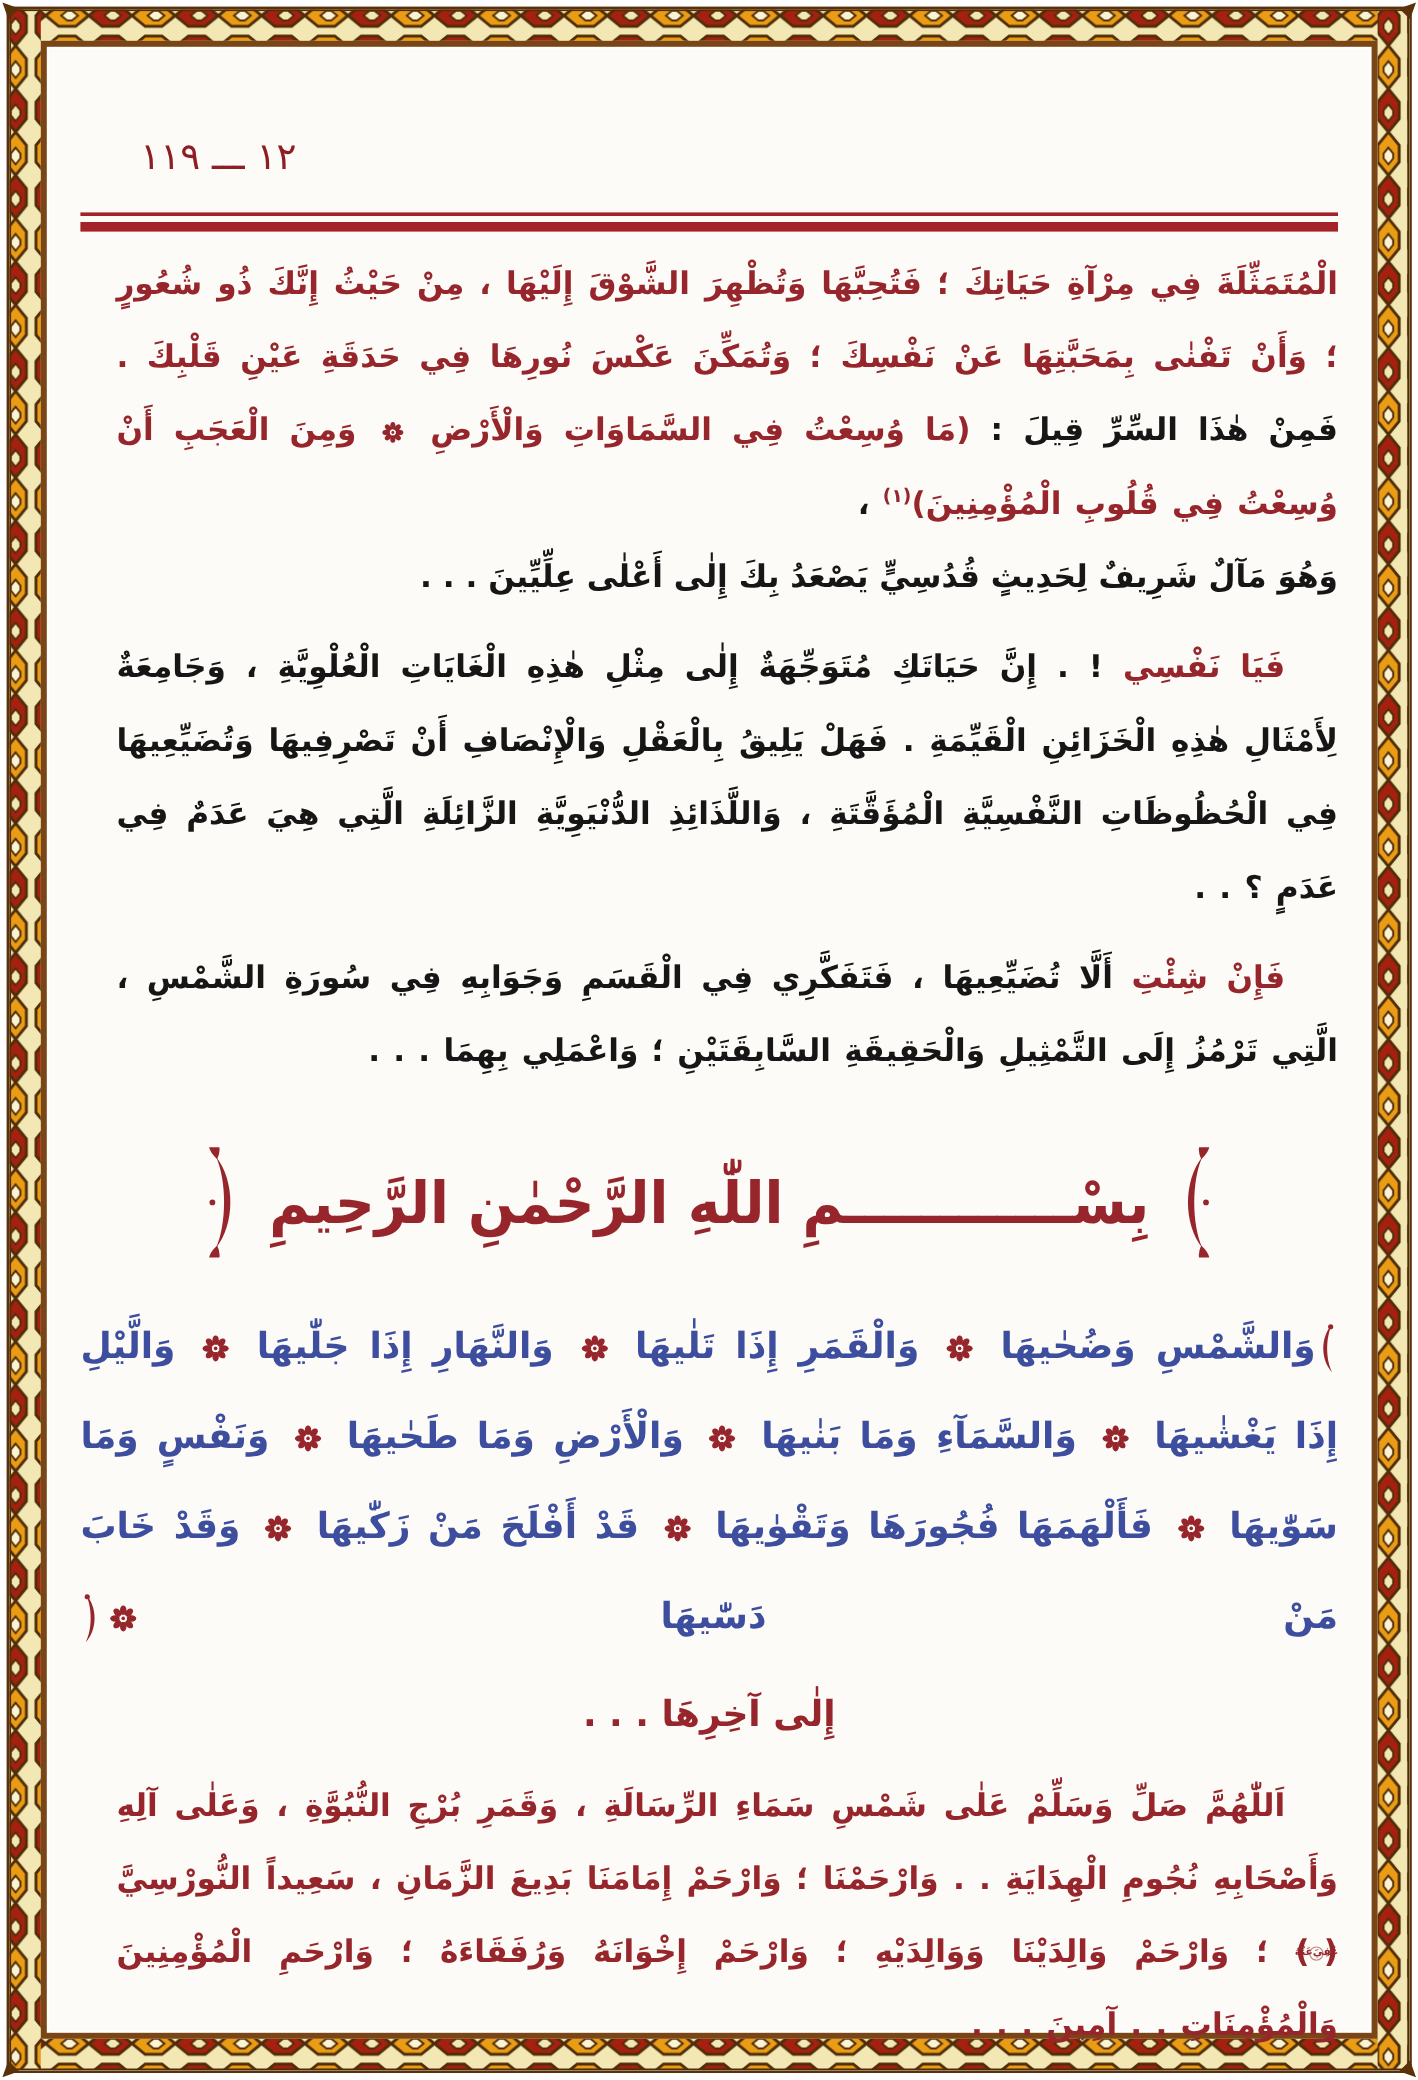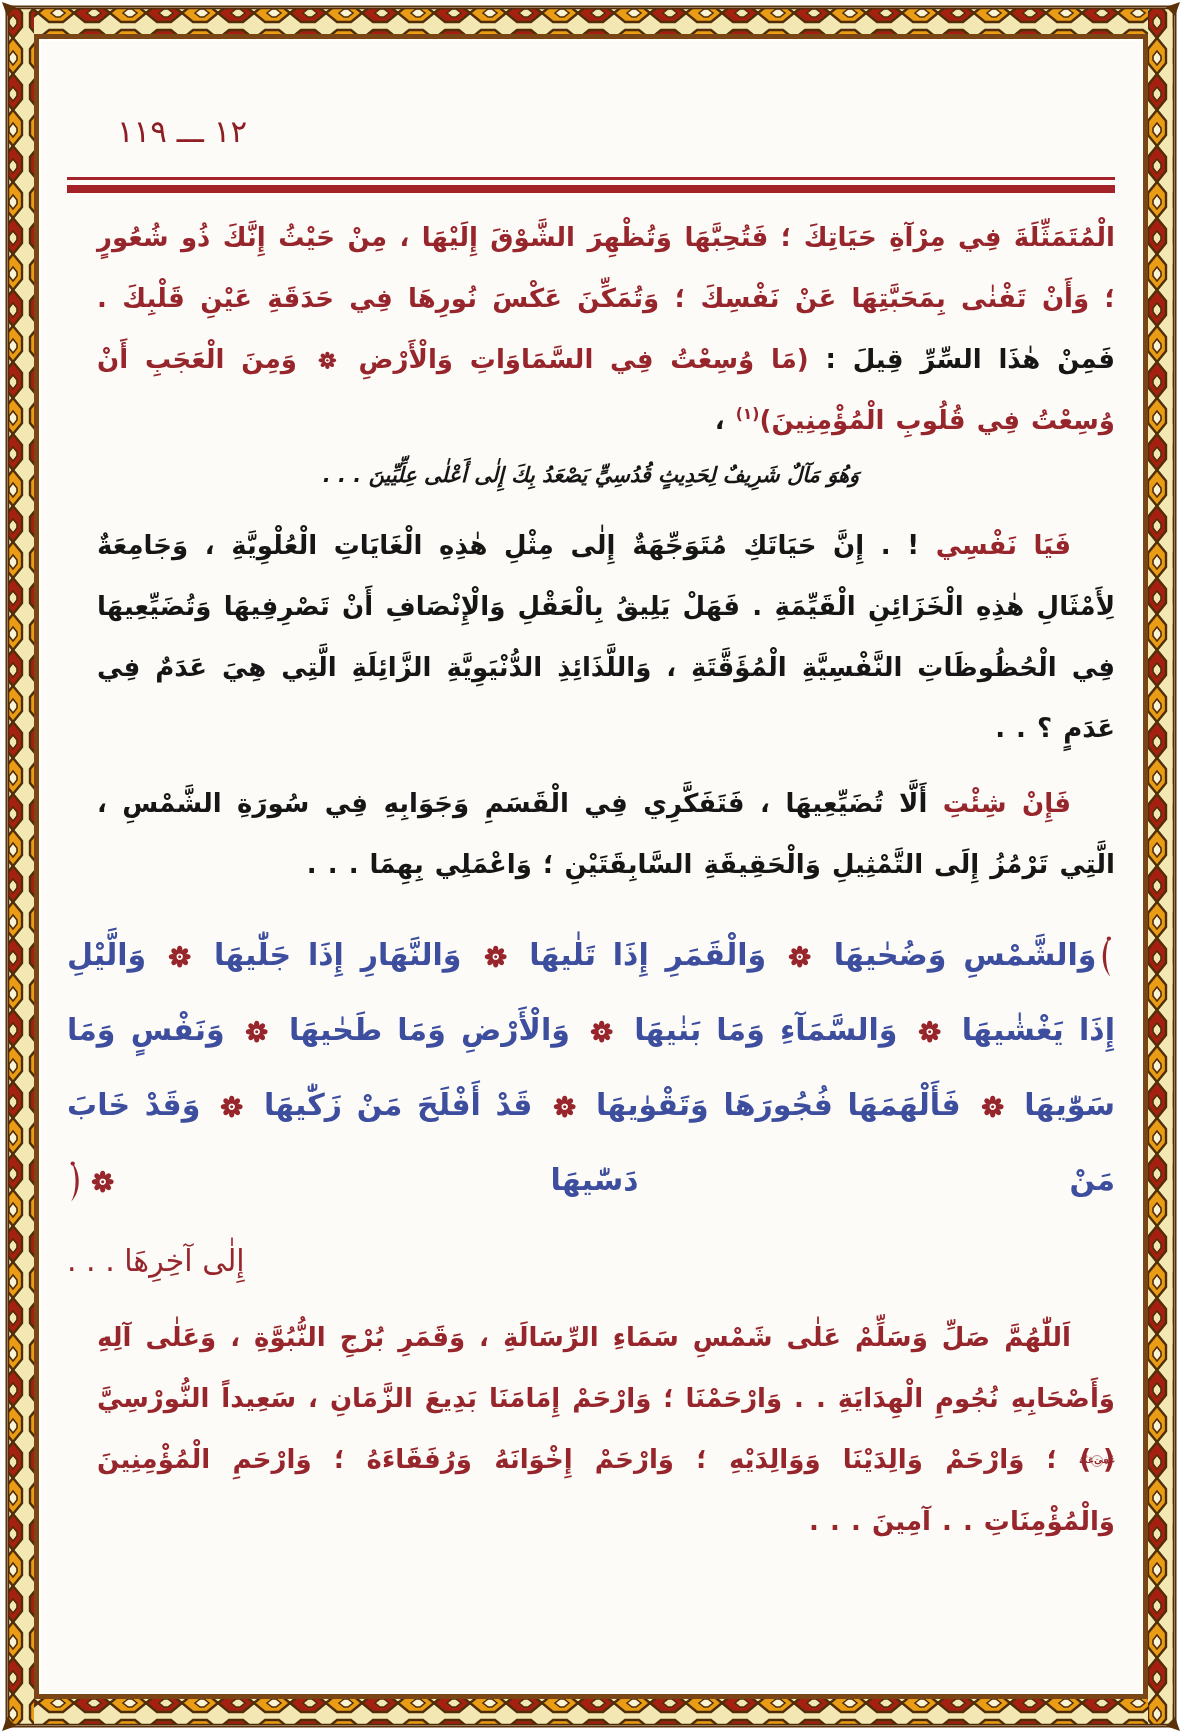--- a/index.html
+++ b/index.html
@@ -37,21 +37,21 @@
   .header-rule{margin-top:10px;}
   .rule-thin{height:3px;background:var(--rule-red);}
   .rule-thick{height:8px;background:var(--rule-red);margin-top:5px;}
   
   .para{
     font-size:26px;font-weight:bold;line-height:2.35;
     text-align:justify;color:var(--ink);
     margin-top:14px;word-spacing:2px;margin-left:30px;
   }
   .para.indent{text-indent:44px;}
-  .center-line{ text-align:center;font-size:21px;font-weight:bold;line-height:2.35;color:var(--ink);font-style:italic;}
+  .center-line{ font-size:26px;font-weight:bold;line-height:2.35;color:var(--ink);}
   .seg-red{color:var(--red);}
   .seg-black{color:var(--ink);}
   .seg-blue{color:var(--blue);}
   .seg-fnref{color:var(--red);font-size:.60em;vertical-align:super;}
   svg.rose{width:.72em;height:.72em;display:inline-block;vertical-align:middle;color:var(--red);margin:0 .18em;}
   .seal{
     display:inline-flex;flex-direction:row;align-items:center;justify-content:center;
     width:1.35em;height:1.35em;border-radius:50%;vertical-align:middle;
     color:var(--red);font-size:.34em;line-height:1.05;font-weight:bold;text-indent:0;
     border:1px solid rgba(151,38,44,.55);
@@ -60,21 +60,21 @@
   .basmala-row{display:flex;align-items:center;justify-content:center;gap:14px;margin-top:34px;height:122px;}
   .basmala-text{font-size:46px;font-weight:bold;color:var(--red);white-space:nowrap;transform:scaleY(1.05);}
   .bm-orn{height:92px;width:40px;color:var(--red);}
   
   .quran{
     font-size:30px;font-weight:bold;line-height:2.5;color:var(--blue);
     text-align:justify;text-align-last:justify;margin-top:22px;word-spacing:3px;
   }
   .quran svg.rose{width:.78em;height:.78em;}
   .qbracket{height:1.5em;width:.62em;vertical-align:middle;color:var(--red);}
-  .after-quran{text-align:left;font-size:30px;font-weight:normal;color:var(--red);margin-top:14px;line-height:2;}
+  .after-quran{text-align:center;font-size:30px;font-weight:bold;color:var(--red);margin-top:14px;line-height:2;}
   
   .prayer{margin-top:16px;}
 </style>
 </head>
 <body>
 
 <div class="page">
 
   <svg class="frame-svg" width="1182" height="1733" viewBox="0 0 1182 1733" xmlns="http://www.w3.org/2000/svg">
     <defs>
@@ -135,20 +135,39 @@
           <ellipse cx="10" cy="4.2" rx="2.3" ry="3.5" transform="rotate(315 10 10)" fill="currentColor"></ellipse>
           <circle cx="10" cy="10" r="2.6" fill="#FCFBF7"></circle>
           <circle cx="10" cy="10" r="1.3" fill="currentColor"></circle>
         </svg><span class="seg-red"> وَمِنَ الْعَجَبِ أَنْ وُسِعْتُ فِي قُلُوبِ الْمُؤْمِنِينَ)</span><span class="seg-fnref">(١)</span><span class="seg-black"> ،</span></p>
     <p class="center-line">وَهُوَ مَآلٌ شَرِيفٌ لِحَدِيثٍ قُدُسِيٍّ يَصْعَدُ بِكَ إِلٰى أَعْلٰى عِلِّيِّينَ . . .</p>
 
     <p class="para indent"><span class="seg-red">فَيَا نَفْسِي</span><span class="seg-black"> ! . إِنَّ حَيَاتَكِ مُتَوَجِّهَةٌ إِلٰى مِثْلِ هٰذِهِ الْغَايَاتِ الْعُلْوِيَّةِ ، وَجَامِعَةٌ لِأَمْثَالِ هٰذِهِ الْخَزَائِنِ الْقَيِّمَةِ . فَهَلْ يَلِيقُ بِالْعَقْلِ وَالْإِنْصَافِ أَنْ تَصْرِفِيهَا وَتُضَيِّعِيهَا فِي الْحُظُوظَاتِ النَّفْسِيَّةِ الْمُؤَقَّتَةِ ، وَاللَّذَائِذِ الدُّنْيَوِيَّةِ الزَّائِلَةِ الَّتِي هِيَ عَدَمٌ فِي عَدَمٍ ؟ . .</span></p>
 
     <p class="para indent"><span class="seg-red">فَإِنْ شِئْتِ</span><span class="seg-black"> أَلَّا تُضَيِّعِيهَا ، فَتَفَكَّرِي فِي الْقَسَمِ وَجَوَابِهِ فِي سُورَةِ الشَّمْسِ ، الَّتِي تَرْمُزُ إِلَى التَّمْثِيلِ وَالْحَقِيقَةِ السَّابِقَتَيْنِ ؛ وَاعْمَلِي بِهِمَا . . .</span></p>
 
+    <div class="basmala-row">
+      <svg class="bm-orn" viewBox="0 0 40 92" xmlns="http://www.w3.org/2000/svg">
+        <g fill="currentColor">
+          <path d="M30 8 C14 28 14 64 30 84 C21 64 21 28 30 8 Z"></path>
+          <path d="M29 10 q10 -9 6 -18 q-12 5 -6 18 Z"></path>
+          <path d="M29 82 q10 9 6 18 q-12 -5 -6 -18 Z"></path>
+          <circle cx="33" cy="46" r="2.4"></circle>
+        </g>
+      </svg>
+      <span class="basmala-text">بِسْــــــــــــمِ اللّٰهِ الرَّحْمٰنِ الرَّحِيمِ</span>
+      <svg class="bm-orn" viewBox="0 0 40 92" xmlns="http://www.w3.org/2000/svg">
+        <g fill="currentColor" transform="translate(40 0) scale(-1 1)">
+          <path d="M30 8 C14 28 14 64 30 84 C21 64 21 28 30 8 Z"></path>
+          <path d="M29 10 q10 -9 6 -18 q-12 5 -6 18 Z"></path>
+          <path d="M29 82 q10 9 6 18 q-12 -5 -6 -18 Z"></path>
+          <circle cx="33" cy="46" r="2.4"></circle>
+        </g>
+      </svg>
+    </div>
 
     <p class="quran"><svg class="qbracket" viewBox="0 0 26 60" xmlns="http://www.w3.org/2000/svg">
           <g fill="currentColor">
             <path d="M20 2 C6 16 6 44 20 58 C12 44 12 16 20 2 Z"></path>
             <circle cx="18" cy="5" r="3"></circle>
           </g>
         </svg><span><span class="seg-blue">وَالشَّمْسِ وَضُحٰيهَا </span><svg viewBox="0 0 20 20" class="rose">
             <ellipse cx="10" cy="4.2" rx="2.3" ry="3.5" transform="rotate(0 10 10)" fill="currentColor"></ellipse>
             <ellipse cx="10" cy="4.2" rx="2.3" ry="3.5" transform="rotate(45 10 10)" fill="currentColor"></ellipse>
             <ellipse cx="10" cy="4.2" rx="2.3" ry="3.5" transform="rotate(90 10 10)" fill="currentColor"></ellipse>

